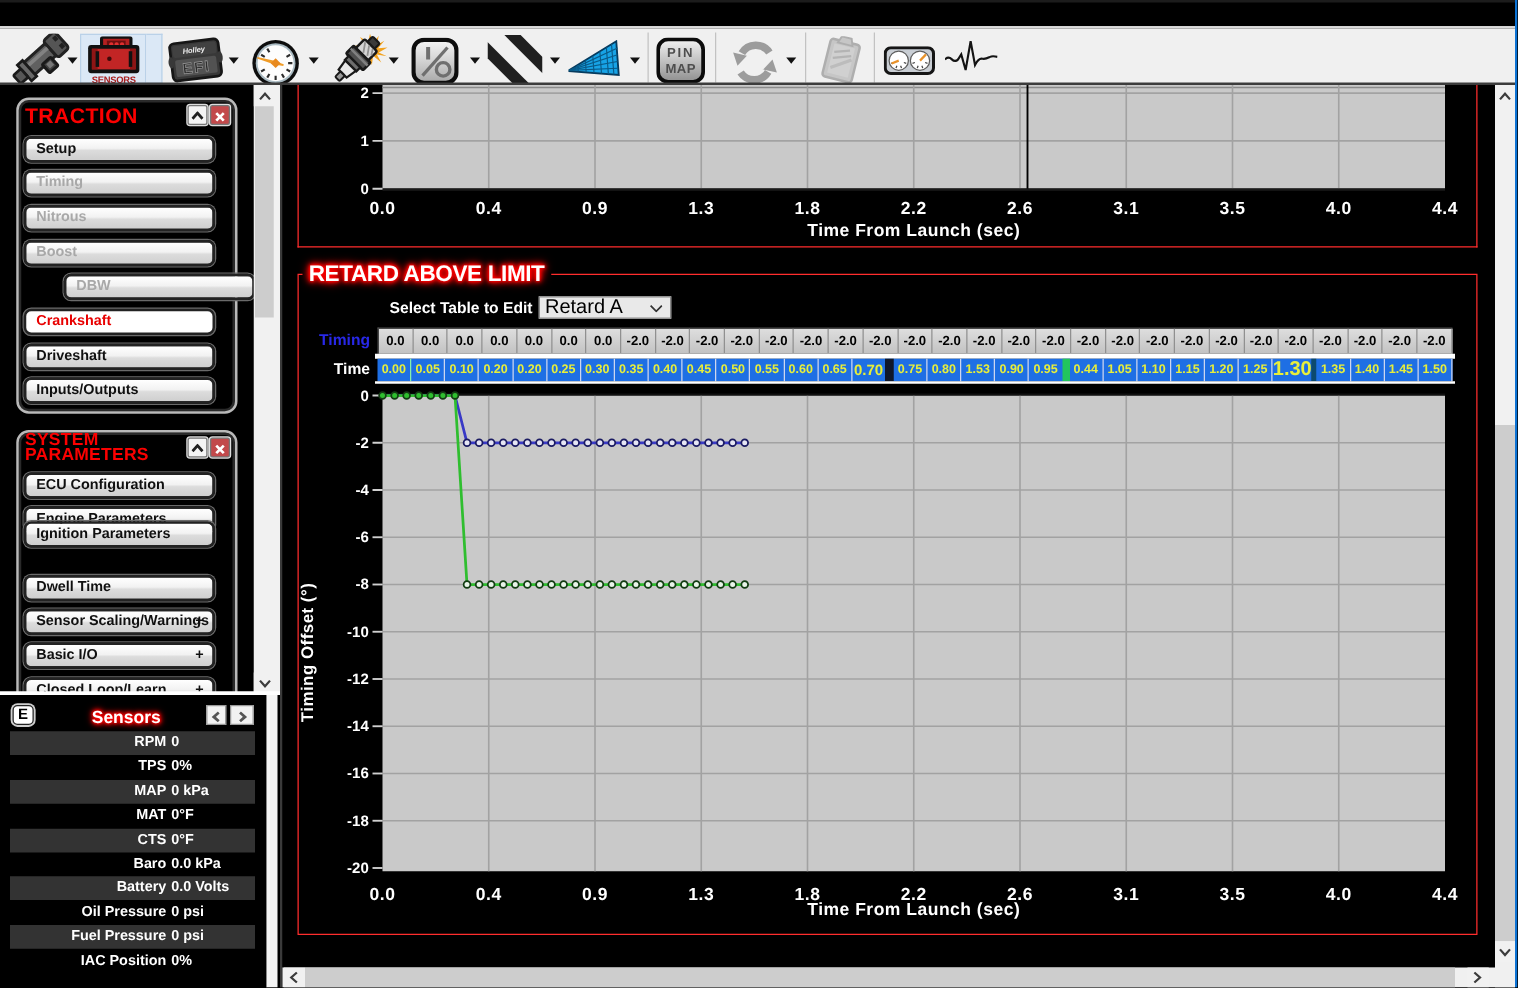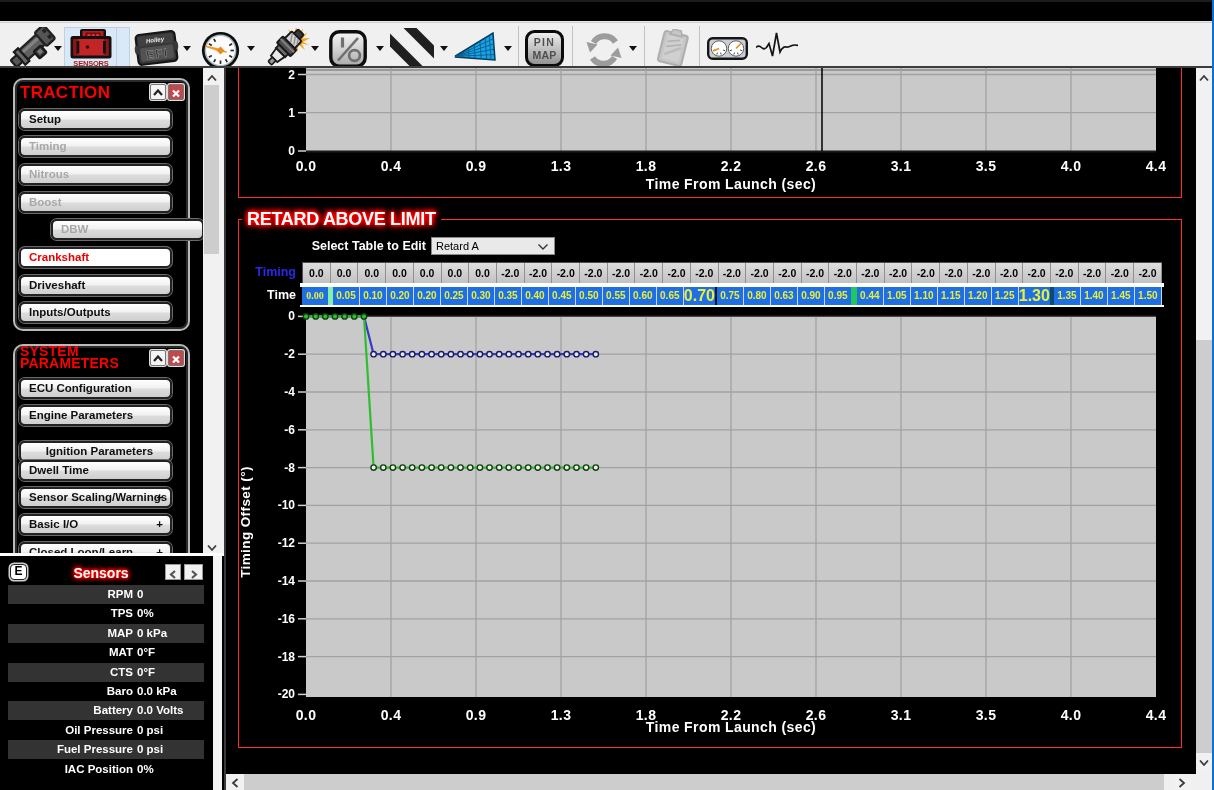--- a/index.html
+++ b/index.html
@@ -265,21 +265,21 @@
           <polyline points="1,6 5,1.5 9,6" stroke="#222" stroke-width="2.2" fill="none"></polyline>
         </svg>
       </div>
     <div class="pbtn red" style="left:168px; top:282px;">
         <svg width="10" height="9">
           <path d="M2,1.5 L8,7.5 M8,1.5 L2,7.5" stroke="#fff" stroke-width="2.2"></path>
         </svg>
       </div>
     <div class="lbtn" style="left:19px; top:309.5px;">ECU Configuration</div>
     <div class="lbtn" style="left:19px; top:337.1px;">Engine Parameters</div>
-    <div class="lbtn" style="left:19px; top:373px;text-align:center;">Ignition Parameters</div>
+    <div class="lbtn" style="left:19px; top:349px;">Ignition Parameters</div>
     <div class="lbtn" style="left:19px; top:391.7px;">Dwell Time</div>
     <div class="lbtn" style="left:19px; top:419px;">Sensor Scaling/Warnings<span class="plus">+</span></div>
     <div class="lbtn" style="left:19px; top:446.3px;">Basic I/O<span class="plus">+</span></div>
     <div class="lbtn" style="left:19px; top:473.6px;">Closed Loop/Learn<span class="plus">+</span></div>
   </div>
   <div id="lsb" class="abs">
     <div class="sbarrow" style="left:0; top:0; width:17px; height:17px;"><svg width="10" height="8" style="margin:4px 0 0 3.5px;">
           <polyline points="1,6.5 5,2 9,6.5" class="chev"></polyline>
         </svg></div>
     <div class="sbthumb" style="left:1px; top:17px; width:15px; height:169px;"></div>
@@ -374,21 +374,21 @@
         <text x="576" y="103" text-anchor="middle" font-size="14" font-weight="bold" fill="#fff" letter-spacing="0.4">2.6</text>
         <text x="661" y="103" text-anchor="middle" font-size="14" font-weight="bold" fill="#fff" letter-spacing="0.4">3.1</text>
         <text x="746" y="103" text-anchor="middle" font-size="14" font-weight="bold" fill="#fff" letter-spacing="0.4">3.5</text>
         <text x="831" y="103" text-anchor="middle" font-size="14" font-weight="bold" fill="#fff" letter-spacing="0.4">4.0</text>
         <text x="916" y="103" text-anchor="middle" font-size="14" font-weight="bold" fill="#fff" letter-spacing="0.4">4.4</text>
         <text x="491" y="121" text-anchor="middle" font-size="14" font-weight="bold" fill="#fff" letter-spacing="0.4">Time From Launch (sec)</text>
       </svg>
 <div style="position:absolute; left:12px; top:151px; width:944px; height:529px; border:1px solid #ff2d2d;"></div>
 <div style="position:absolute; left:16px; top:141px; background:#000; padding:0 5px; font-size:18px; font-weight:bold; letter-spacing:-0.3px; color:#fff; text-shadow:0 0 2px #f00,0 0 3px #f00,0 0 4px #f00,0 0 5px #f00,0 0 7px #f00,0 0 9px #f00;">RETARD ABOVE LIMIT</div>
 <div style="position:absolute; left:0px; top:171px; width:200px; text-align:right; font-size:12.5px; font-weight:bold; color:#fff;">Select Table to Edit</div>
-<div style="position:absolute; left:205px; top:169px; width:124px; height:18px; background:#e9e9e9; border:1px solid #8a8a8a; font-size:11px; color:#000; line-height:16px; padding-left:4px;">Retard A<svg style="position:absolute; right:6px; top:6px;" width="10" height="6">
+<div style="position:absolute; left:205px; top:169px; width:106px; height:18px; background:#e9e9e9; border:1px solid #8a8a8a; font-size:16px; color:#000; line-height:16px; padding-left:4px;">Retard A<svg style="position:absolute; right:6px; top:6px;" width="10" height="6">
           <polyline points="0.5,0.5 5,5 9.5,0.5" stroke="#333" stroke-width="1.4" fill="none"></polyline>
         </svg></div>
 <div style="position:absolute; left:8px; top:194px; width:62px; text-align:right; font-size:12.5px; font-weight:bold; color:#2828e8; line-height:21px;">Timing</div>
 <div style="position:absolute; left:8px; top:217px; width:62px; text-align:right; font-size:12.5px; font-weight:bold; color:#fff; line-height:21px;">Time</div>
 <div class="cellrow" style="left:76px; top:193.5px; width:860px; height:21.5px; background:linear-gradient(180deg,#dedede,#c2c2c2); border-top:1.5px solid #4e4e4e; border-left:1.5px solid #4e4e4e;">
         <div class="tcell" style="font-size:10.5px; color:#000; line-height:20px; border-right:1px solid #909090;">0.0</div>
         <div class="tcell" style="font-size:10.5px; color:#000; line-height:20px; border-right:1px solid #909090;">0.0</div>
         <div class="tcell" style="font-size:10.5px; color:#000; line-height:20px; border-right:1px solid #909090;">0.0</div>
         <div class="tcell" style="font-size:10.5px; color:#000; line-height:20px; border-right:1px solid #909090;">0.0</div>
         <div class="tcell" style="font-size:10.5px; color:#000; line-height:20px; border-right:1px solid #909090;">0.0</div>
@@ -414,38 +414,38 @@
         <div class="tcell" style="font-size:10.5px; color:#000; line-height:20px; border-right:1px solid #909090;">-2.0</div>
         <div class="tcell" style="font-size:10.5px; color:#000; line-height:20px; border-right:1px solid #909090;">-2.0</div>
         <div class="tcell" style="font-size:10.5px; color:#000; line-height:20px; border-right:1px solid #909090;">-2.0</div>
         <div class="tcell" style="font-size:10.5px; color:#000; line-height:20px; border-right:1px solid #909090;">-2.0</div>
         <div class="tcell" style="font-size:10.5px; color:#000; line-height:20px; border-right:1px solid #909090;">-2.0</div>
         <div class="tcell" style="font-size:10.5px; color:#000; line-height:20px; border-right:1px solid #909090;">-2.0</div>
         <div class="tcell" style="font-size:10.5px; color:#000; line-height:20px; border-right:1px solid #909090;">-2.0</div>
       </div>
 <div style="position:absolute; left:74px; top:215px; width:864px; height:3.5px; background:#fff;"></div>
 <div class="cellrow" style="left:76px; top:218.5px; width:860px; height:18.5px; background:#1e6fe4;">
-        <div class="tcell" style="font-size:10px; color:#e8ef3a; line-height:18px; border-right:5px solid #86efac;font-family:Liberation Serif, serif;">0.00</div>
+        <div class="tcell" style="font-size:10px; color:#e8ef3a; line-height:18px; border-right:1px solid #86efac;">0.00</div>
         <div class="tcell" style="font-size:10px; color:#e8ef3a; line-height:18px; border-right:1px solid #cdd6ef;">0.05</div>
         <div class="tcell" style="font-size:10px; color:#e8ef3a; line-height:18px; border-right:1px solid #cdd6ef;">0.10</div>
         <div class="tcell" style="font-size:10px; color:#e8ef3a; line-height:18px; border-right:1px solid #cdd6ef;">0.20</div>
         <div class="tcell" style="font-size:10px; color:#e8ef3a; line-height:18px; border-right:1px solid #cdd6ef;">0.20</div>
         <div class="tcell" style="font-size:10px; color:#e8ef3a; line-height:18px; border-right:1px solid #cdd6ef;">0.25</div>
         <div class="tcell" style="font-size:10px; color:#e8ef3a; line-height:18px; border-right:1px solid #cdd6ef;">0.30</div>
         <div class="tcell" style="font-size:10px; color:#e8ef3a; line-height:18px; border-right:1px solid #cdd6ef;">0.35</div>
         <div class="tcell" style="font-size:10px; color:#e8ef3a; line-height:18px; border-right:1px solid #cdd6ef;">0.40</div>
         <div class="tcell" style="font-size:10px; color:#e8ef3a; line-height:18px; border-right:1px solid #cdd6ef;">0.45</div>
         <div class="tcell" style="font-size:10px; color:#e8ef3a; line-height:18px; border-right:1px solid #cdd6ef;">0.50</div>
         <div class="tcell" style="font-size:10px; color:#e8ef3a; line-height:18px; border-right:1px solid #cdd6ef;">0.55</div>
         <div class="tcell" style="font-size:10px; color:#e8ef3a; line-height:18px; border-right:1px solid #cdd6ef;">0.60</div>
         <div class="tcell" style="font-size:10px; color:#e8ef3a; line-height:18px; border-right:1px solid #cdd6ef;">0.65</div>
-        <div class="tcell" style="font-size:16px; color:#e8ef3a; line-height:18px; border-right:2px solid #0f172a;">0.70</div>
+        <div class="tcell" style="font-size:12px; color:#e8ef3a; line-height:18px; border-right:7px solid #0f172a;">0.70</div>
         <div class="tcell" style="font-size:10px; color:#e8ef3a; line-height:18px; border-right:1px solid #cdd6ef;">0.75</div>
         <div class="tcell" style="font-size:10px; color:#e8ef3a; line-height:18px; border-right:1px solid #cdd6ef;">0.80</div>
-        <div class="tcell" style="font-size:10px; color:#e8ef3a; line-height:18px; border-right:1px solid #cdd6ef;">0.63</div>
+        <div class="tcell" style="font-size:10px; color:#e8ef3a; line-height:18px; border-right:1px solid #cdd6ef;">1.53</div>
         <div class="tcell" style="font-size:10px; color:#e8ef3a; line-height:18px; border-right:1px solid #cdd6ef;">0.90</div>
         <div class="tcell" style="font-size:10px; color:#e8ef3a; line-height:18px; border-right:6px solid #22c55e;">0.95</div>
         <div class="tcell" style="font-size:10px; color:#e8ef3a; line-height:18px; border-right:1px solid #cdd6ef;">0.44</div>
         <div class="tcell" style="font-size:10px; color:#e8ef3a; line-height:18px; border-right:1px solid #cdd6ef;">1.05</div>
         <div class="tcell" style="font-size:10px; color:#e8ef3a; line-height:18px; border-right:1px solid #cdd6ef;">1.10</div>
         <div class="tcell" style="font-size:10px; color:#e8ef3a; line-height:18px; border-right:1px solid #cdd6ef;">1.15</div>
         <div class="tcell" style="font-size:10px; color:#e8ef3a; line-height:18px; border-right:1px solid #cdd6ef;">1.20</div>
         <div class="tcell" style="font-size:10px; color:#e8ef3a; line-height:18px; border-right:1px solid #cdd6ef;">1.25</div>
         <div class="tcell" style="font-size:16px; color:#e8ef3a; line-height:18px; border-right:4px solid #0c4a6e;">1.30</div>
         <div class="tcell" style="font-size:10px; color:#e8ef3a; line-height:18px; border-right:1px solid #cdd6ef;">1.35</div>

